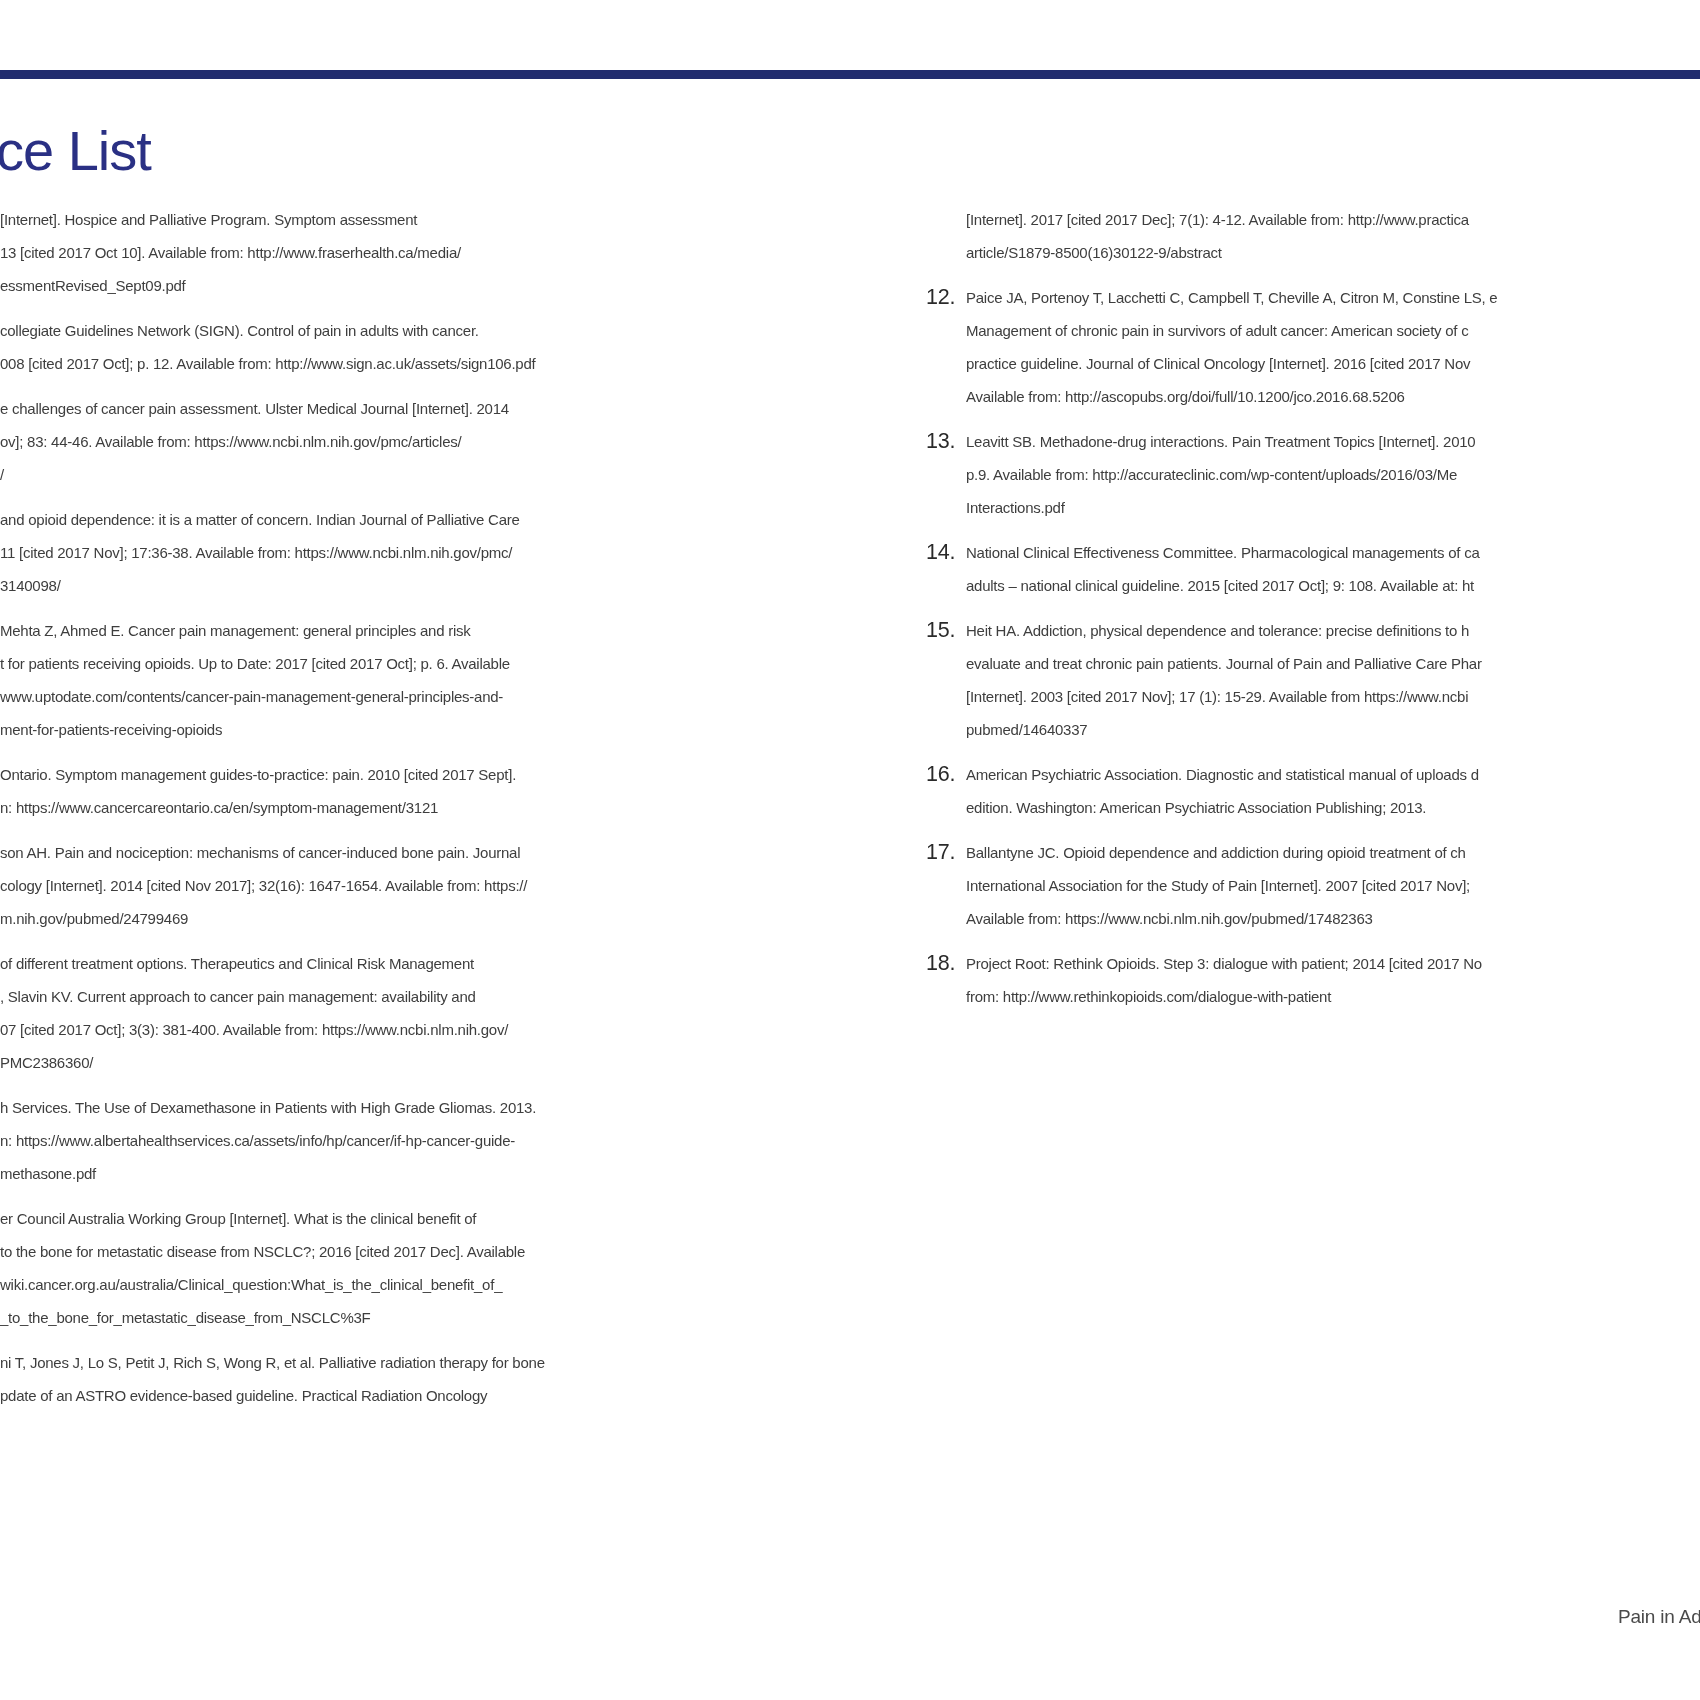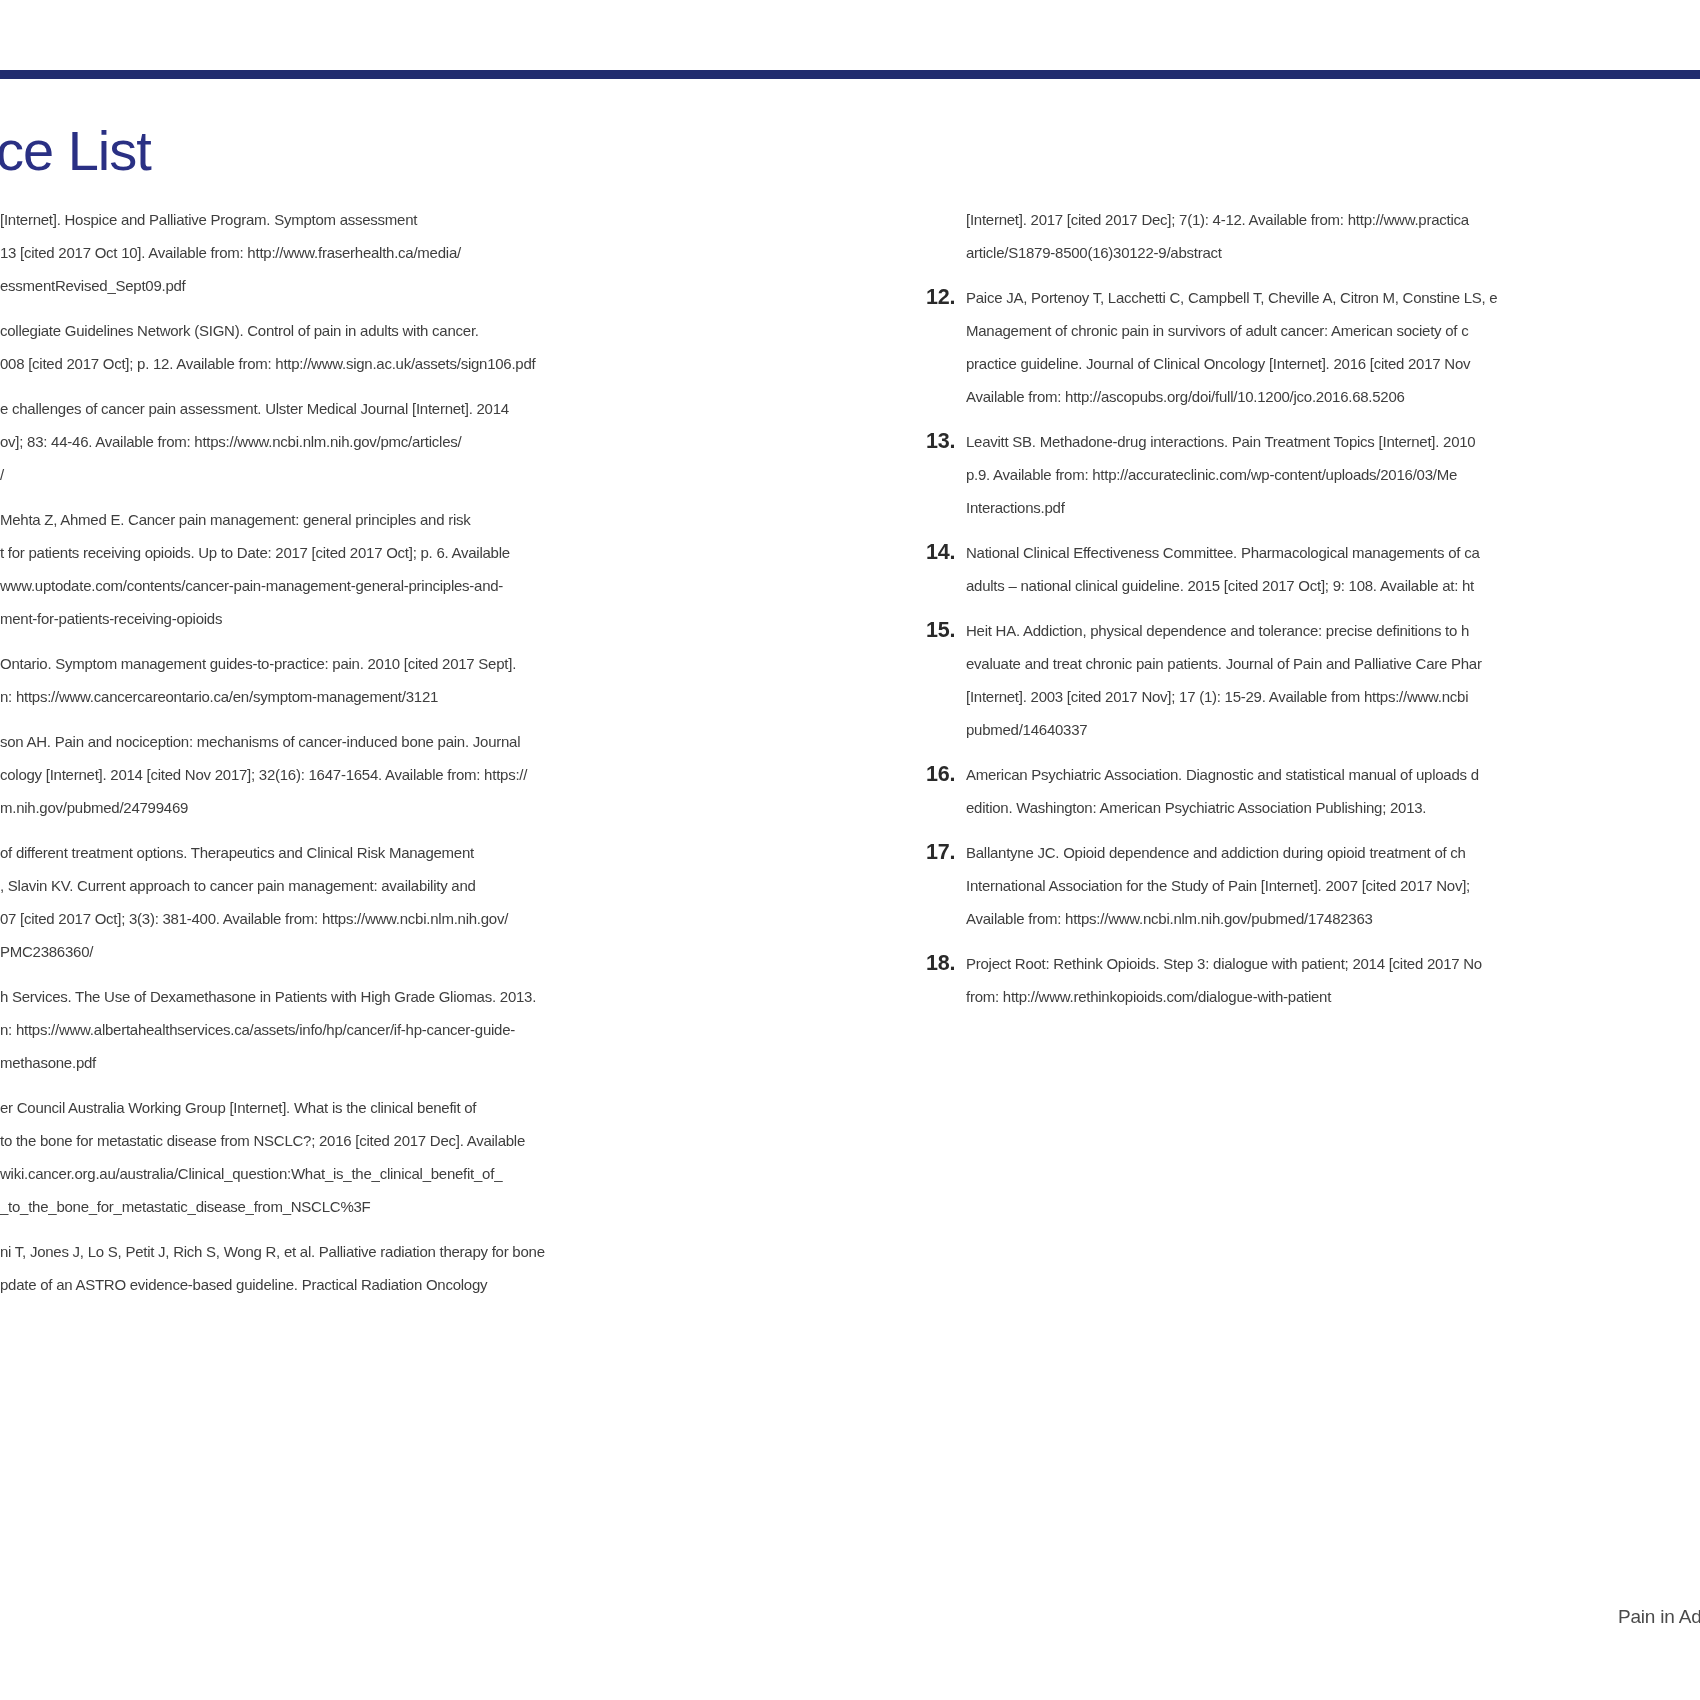--- a/index.html
+++ b/index.html
@@ -30,21 +30,21 @@
     top: 203px;
     color: #3e3e3e;
   }
   .col-left  { left: 0; }
   .col-right { left: 926px; }
   .ref { margin-bottom: 12px; }
   .ref-row { display: flex; align-items: flex-start; }
   .num {
     flex: 0 0 40px;
     width: 40px;
-    font-weight: 700;
+    font-weight: 400;
     color: #2a2a2a;
     font-size: 21.5px;
     line-height: 33px;
     letter-spacing: -0.25px;
     white-space: pre;
   }
   .line {
     font-size: 15px;
     line-height: 33px;
     letter-spacing: -0.25px;
@@ -82,20 +82,27 @@
     </div>
     <div class="ref ref-row">
       <div>
         <div class="line">e challenges of cancer pain assessment. Ulster Medical Journal [Internet]. 2014</div>
         <div class="line">ov]; 83: 44-46. Available from: https://www.ncbi.nlm.nih.gov/pmc/articles/</div>
         <div class="line">/</div>
       </div>
     </div>
     <div class="ref ref-row">
       <div>
+        <div class="line">and opioid dependence: it is a matter of concern. Indian Journal of Palliative Care</div>
+        <div class="line">11 [cited 2017 Nov]; 17:36-38. Available from: https://www.ncbi.nlm.nih.gov/pmc/</div>
+        <div class="line">3140098/</div>
+      </div>
+    </div>
+    <div class="ref ref-row">
+      <div>
         <div class="line">Mehta Z, Ahmed E. Cancer pain management: general principles and risk</div>
         <div class="line">t for patients receiving opioids. Up to Date: 2017 [cited 2017 Oct]; p. 6. Available</div>
         <div class="line">www.uptodate.com/contents/cancer-pain-management-general-principles-and-</div>
         <div class="line">ment-for-patients-receiving-opioids</div>
       </div>
     </div>
     <div class="ref ref-row">
       <div>
         <div class="line">Ontario. Symptom management guides-to-practice: pain. 2010 [cited 2017 Sept].</div>
         <div class="line">n: https://www.cancercareontario.ca/en/symptom-management/3121</div>

